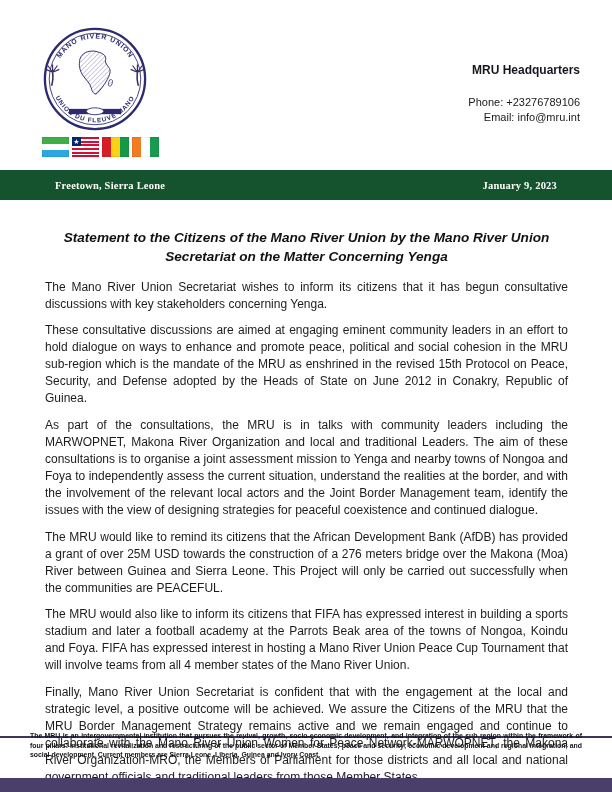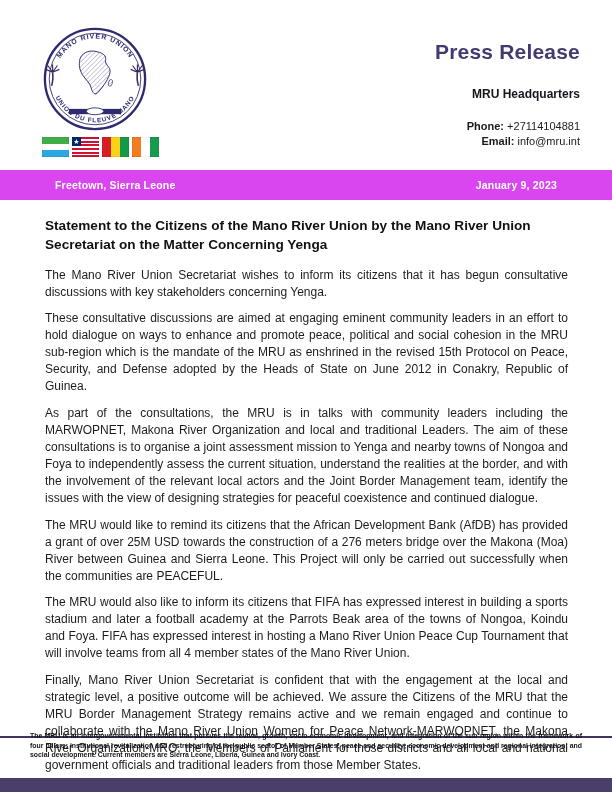--- a/index.html
+++ b/index.html
@@ -17,33 +17,33 @@
   .flag-sl{background:linear-gradient(to bottom,#3fae49 0 33.3%,#ffffff 33.3% 66.6%,#2aa9e0 66.6% 100%);}
   .flag-lr{background:repeating-linear-gradient(to bottom,#d21033 0 1.9px,#ffffff 1.9px 3.7px);}
   .flag-lr .canton{position:absolute;top:0;left:0;width:9px;height:9px;background:#002868;color:#fff;
     font-size:7px;line-height:9px;text-align:center;}
   .flag-gn{background:linear-gradient(to right,#d41f26 0 33.3%,#fcd116 33.3% 66.6%,#159947 66.6% 100%);}
   .flag-ci{background:linear-gradient(to right,#f47c20 0 33.3%,#ffffff 33.3% 66.6%,#169b4f 66.6% 100%);}
   .header-right{position:absolute;right:32px;top:40px;text-align:right;}
   .press-release{font-size:21px;font-weight:bold;color:#453a70;letter-spacing:.2px;}
   .org-name{margin-top:23px;font-size:12px;font-weight:bold;color:#16161f;}
   .contact{margin-top:18px;font-size:11px;color:#1a1a1a;line-height:1.35;}
-  .contact b{font-weight:bold;padding-left:8px;}
+  .contact b{font-weight:normal;padding-left:8px;}
   
   .date-bar{
-    position:absolute;top:170px;left:0;right:0;height:30px;background:#d946ef;
+    position:absolute;top:170px;left:0;right:0;height:30px;background:#14532d;
     display:flex;justify-content:space-between;align-items:center;
     padding:0 55px;box-sizing:border-box;color:#ffffff;
-    font-size:10.5px;font-weight:bold;letter-spacing:.2px;
+    font-size:10.5px;font-weight:bold;letter-spacing:.2px;font-family:Liberation Serif, serif;
   }
   
   .content{position:absolute;top:200px;left:45px;right:44px;}
   .doc-title{
-    margin:16px auto 12px;max-width:545px;
-    font-size:13.6px;font-weight:bold;line-height:1.42;color:#111111;
+    margin:28px auto 12px;max-width:545px;text-align:center;
+    font-size:13.6px;font-weight:bold;line-height:1.42;color:#111111;font-style:italic;
   }
   .para{font-size:12px;line-height:1.42;text-align:justify;margin:0 0 9.5px;color:#1c1c1c;}
   .signed{margin-top:15px;font-size:10.5px;font-weight:bold;color:#111;text-align:center;}
   .sig-line{margin-top:46px;width:128px;border-top:1.4px solid #2e2e2e;}
   .sig-name{margin-top:2px;font-size:10.5px;font-weight:normal;color:#111;}
   .sig-role{font-size:13px;font-weight:bold;color:#111;}
   
   .footer-rule{position:absolute;left:0;right:0;bottom:54px;height:2px;background:#40345f;}
   .footer-text{
     position:absolute;left:30px;right:30px;bottom:25px;
@@ -91,26 +91,25 @@
         <div class="flag flag-sl"></div>
         <div class="flag flag-lr">
           <div class="canton">★</div>
         </div>
         <div class="flag flag-gn"></div>
         <div class="flag flag-ci"></div>
       </div>
     </div>
 
     <div class="header-right">
-      <div class="press-release">Press Release</div>
       <div class="org-name">MRU Headquarters</div>
       <div class="contact">
         <div>
           <b>Phone:</b>
-          <span>+27114104881</span>
+          <span>+23276789106</span>
         </div>
         <div>
           <b>Email:</b>
           <span>info@mru.int</span>
         </div>
       </div>
     </div>
   </header>
 
   <div class="date-bar">

